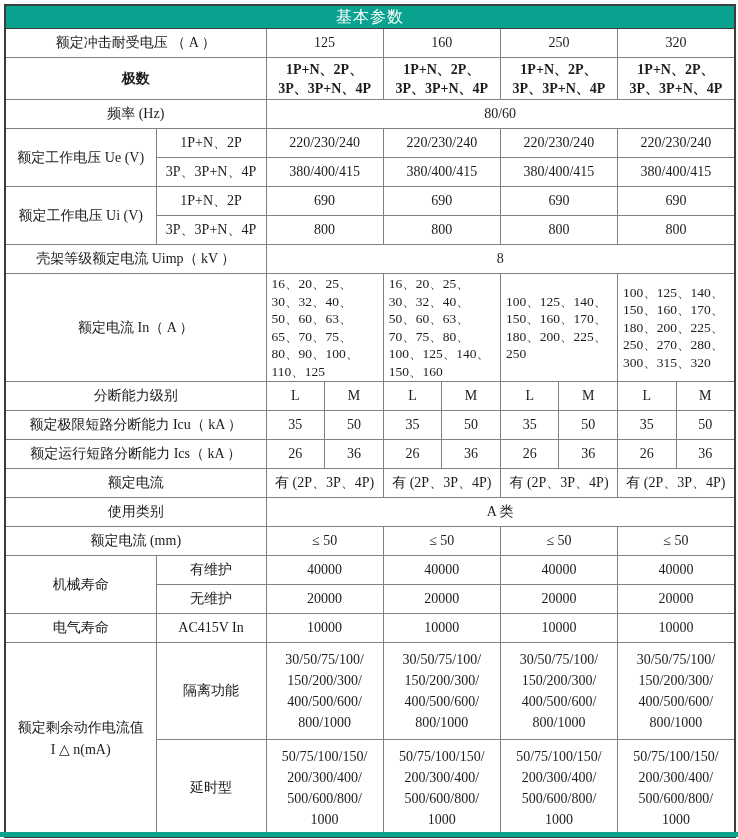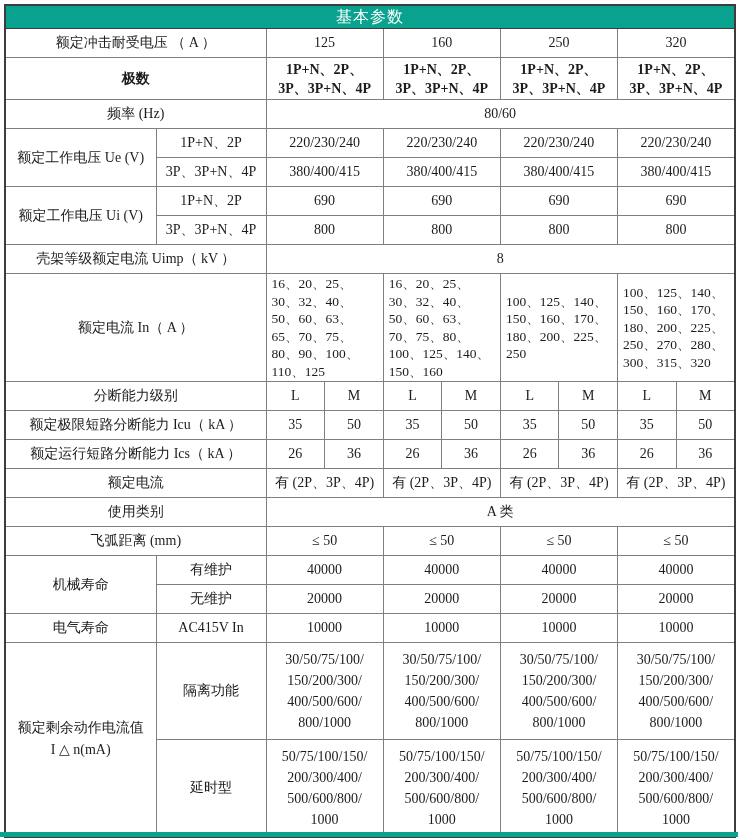--- a/index.html
+++ b/index.html
@@ -193,21 +193,21 @@
     <td colspan="2">有 (2P、3P、4P)</td>
     <td colspan="2">有 (2P、3P、4P)</td>
   </tr>
 
   <tr class="h-std">
     <td colspan="2">使用类别</td>
     <td colspan="8">A 类</td>
   </tr>
 
   <tr class="h-std">
-    <td colspan="2">飞弧距离 (mm)</td>
+    <td colspan="2">额定电流 (mm)</td>
     <td colspan="2">≤ 50</td>
     <td colspan="2">≤ 50</td>
     <td colspan="2">≤ 50</td>
     <td colspan="2">≤ 50</td>
   </tr>
 
   <tr class="h-std">
     <td rowspan="2">机械寿命</td>
     <td>有维护</td>
     <td colspan="2">40000</td>

